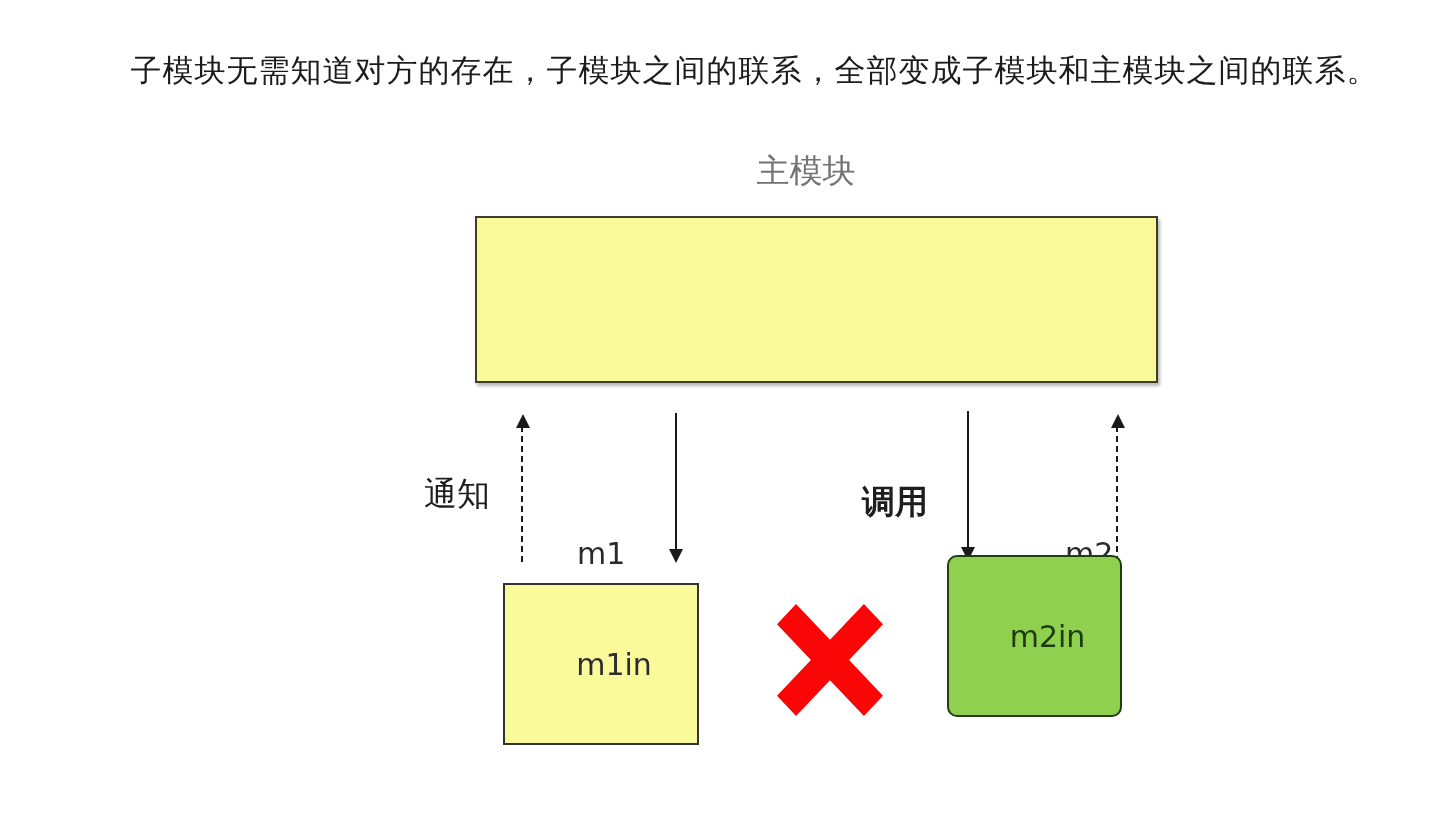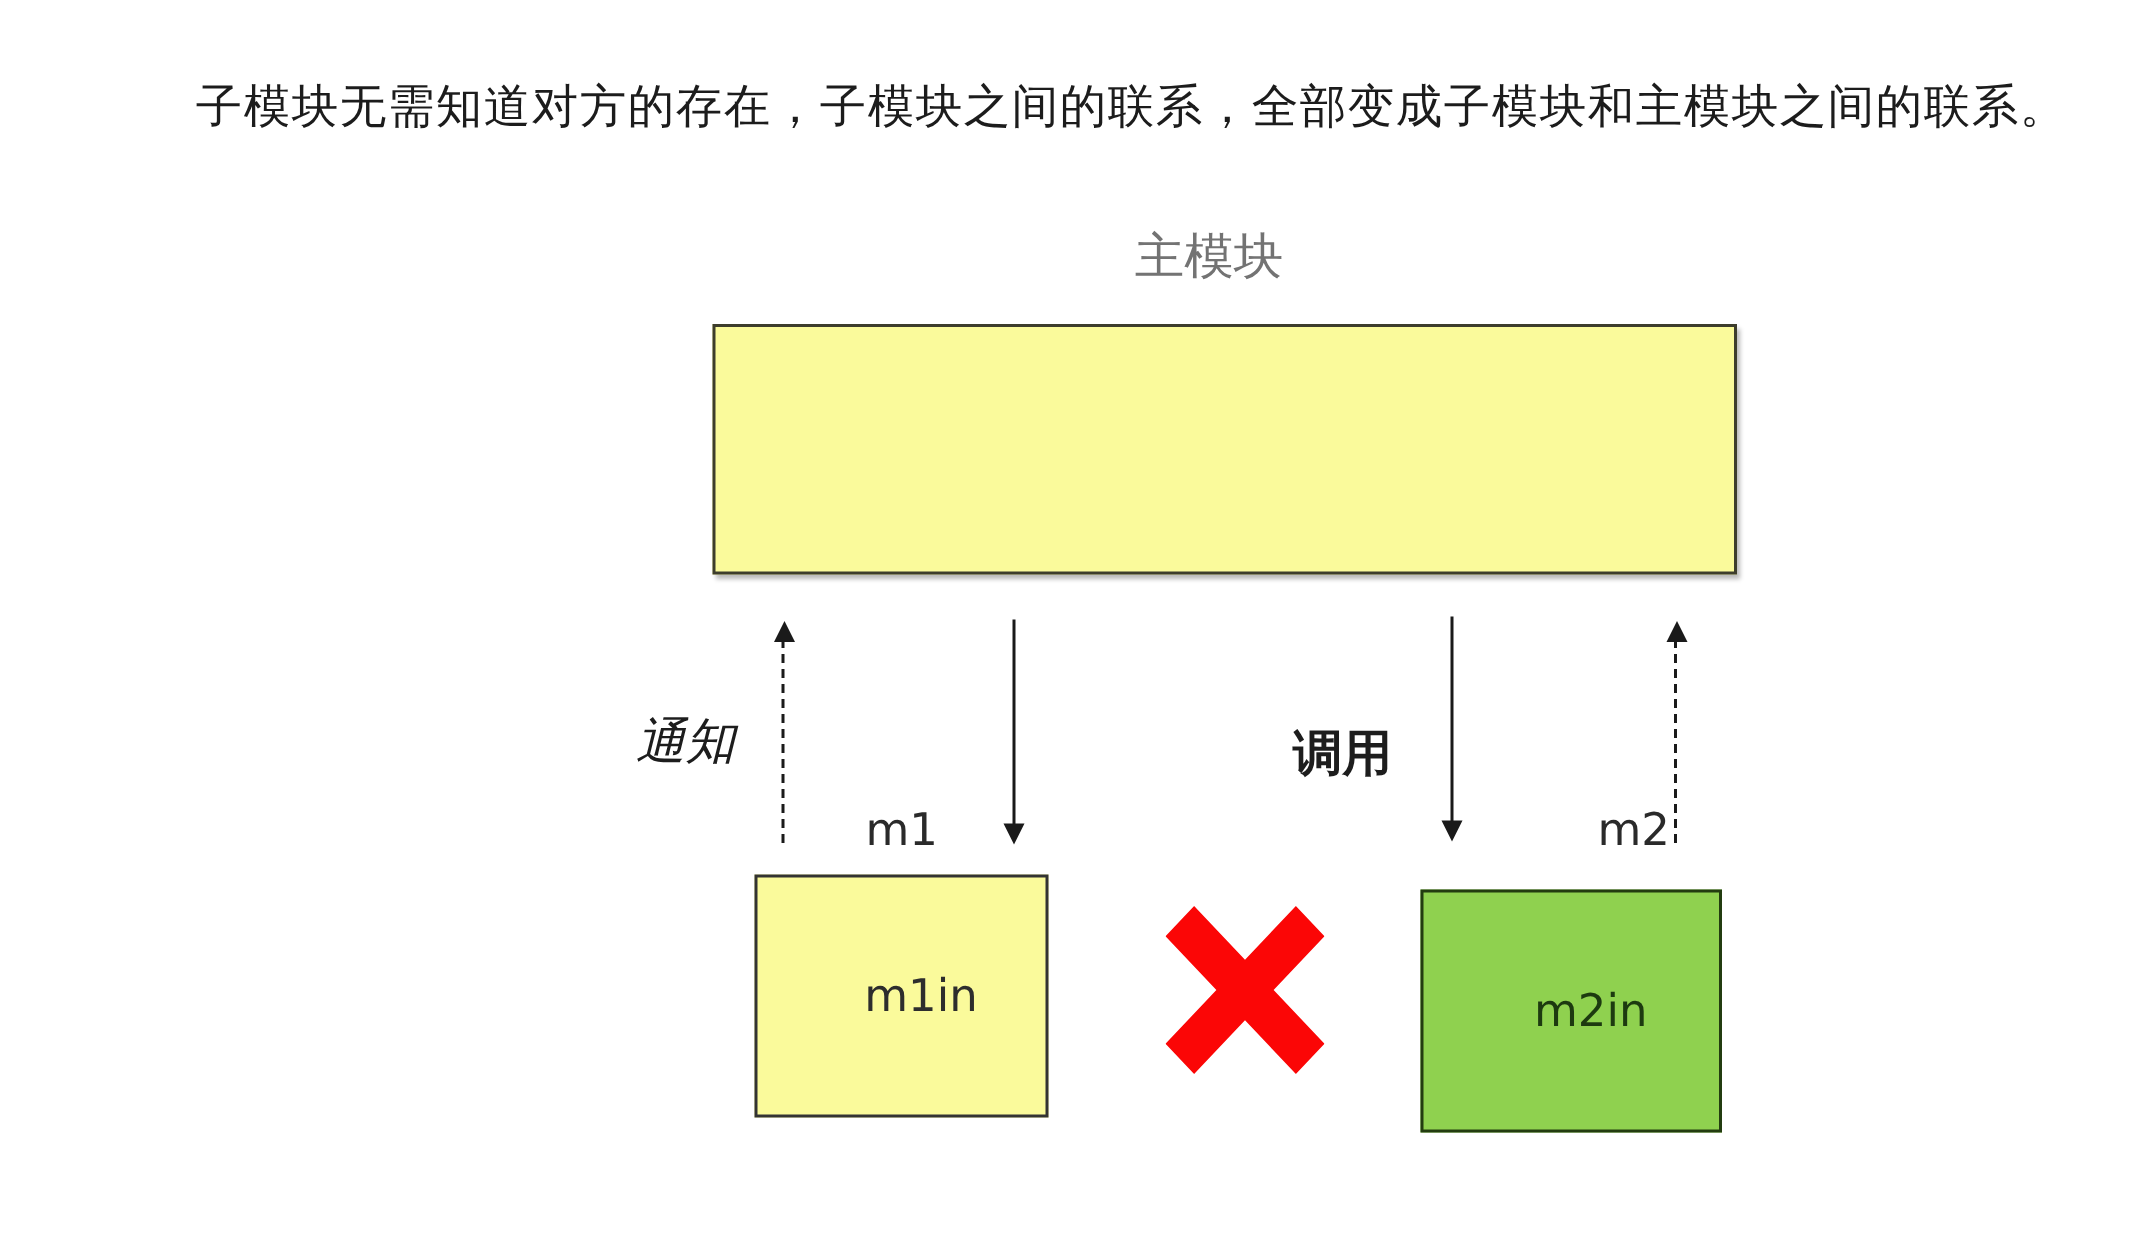--- a/index.html
+++ b/index.html
@@ -17,21 +17,21 @@
     position:absolute;left:700px;top:149px;width:212px;
     text-align:center;font-size:33px;color:#737373;white-space:nowrap;
   }
   .main-module-rect{
     position:absolute;left:475px;top:216px;width:683px;height:167px;
     box-sizing:border-box;background:#FAFA9B;border:2px solid #3d3d2c;
     box-shadow:2px 3px 3px rgba(0,0,0,0.28);
   }
 
   .cn-label{position:absolute;font-size:33px;color:#1d1d1d;white-space:nowrap;}
-  .notify-label{left:424px;top:472px;font-style:italic;}
+  .notify-label{left:424px;top:472px;}
   .call-label{left:862px;top:480px;font-weight:bold;}
 
   .m-label{position:absolute;font-size:30px;color:#2a2a2a;white-space:nowrap;}
   .m1-label{left:577px;top:536px;}
   .m2-label{left:1019px;top:536px;margin-left:46px;}
 
   .arrow{position:absolute;width:16px;height:150px;}
   .arrow-dashed-left{left:515px;top:414px;}
   .arrow-solid-left{left:668px;top:413px;}
   .arrow-solid-right{left:960px;top:411px;}
@@ -44,21 +44,21 @@
   .head-down{position:absolute;left:1px;bottom:0;width:0;height:0;
     border-left:7px solid transparent;border-right:7px solid transparent;
     border-top:14px solid #1a1a1a;}
 
   .sub-box{
     position:absolute;box-sizing:border-box;border:2px solid #333;
     display:flex;align-items:center;justify-content:center;
     font-size:30px;
   }
   .m1-box{left:503px;top:583px;width:196px;height:162px;background:#FAFA9B;color:#2d2d2d;padding-left:26px;}
-  .m2-box{left:947px;top:593px;width:201px;height:162px;background:#8FD14F;color:#1d3a10;border-color:#233c10;padding-left:26px;}
+  .m2-box{left:947px;top:555px;width:175px;height:162px;background:#8FD14F;color:#1d3a10;border-color:#233c10;padding-left:26px;border-radius:10px;}
 
   .red-x{position:absolute;left:777px;top:604px;width:106px;height:112px;}
 </style>
 </head>
 <body>
 
 <div class="stage">
 
   <div class="caption">子模块无需知道对方的存在，子模块之间的联系，全部变成子模块和主模块之间的联系。</div>
 

